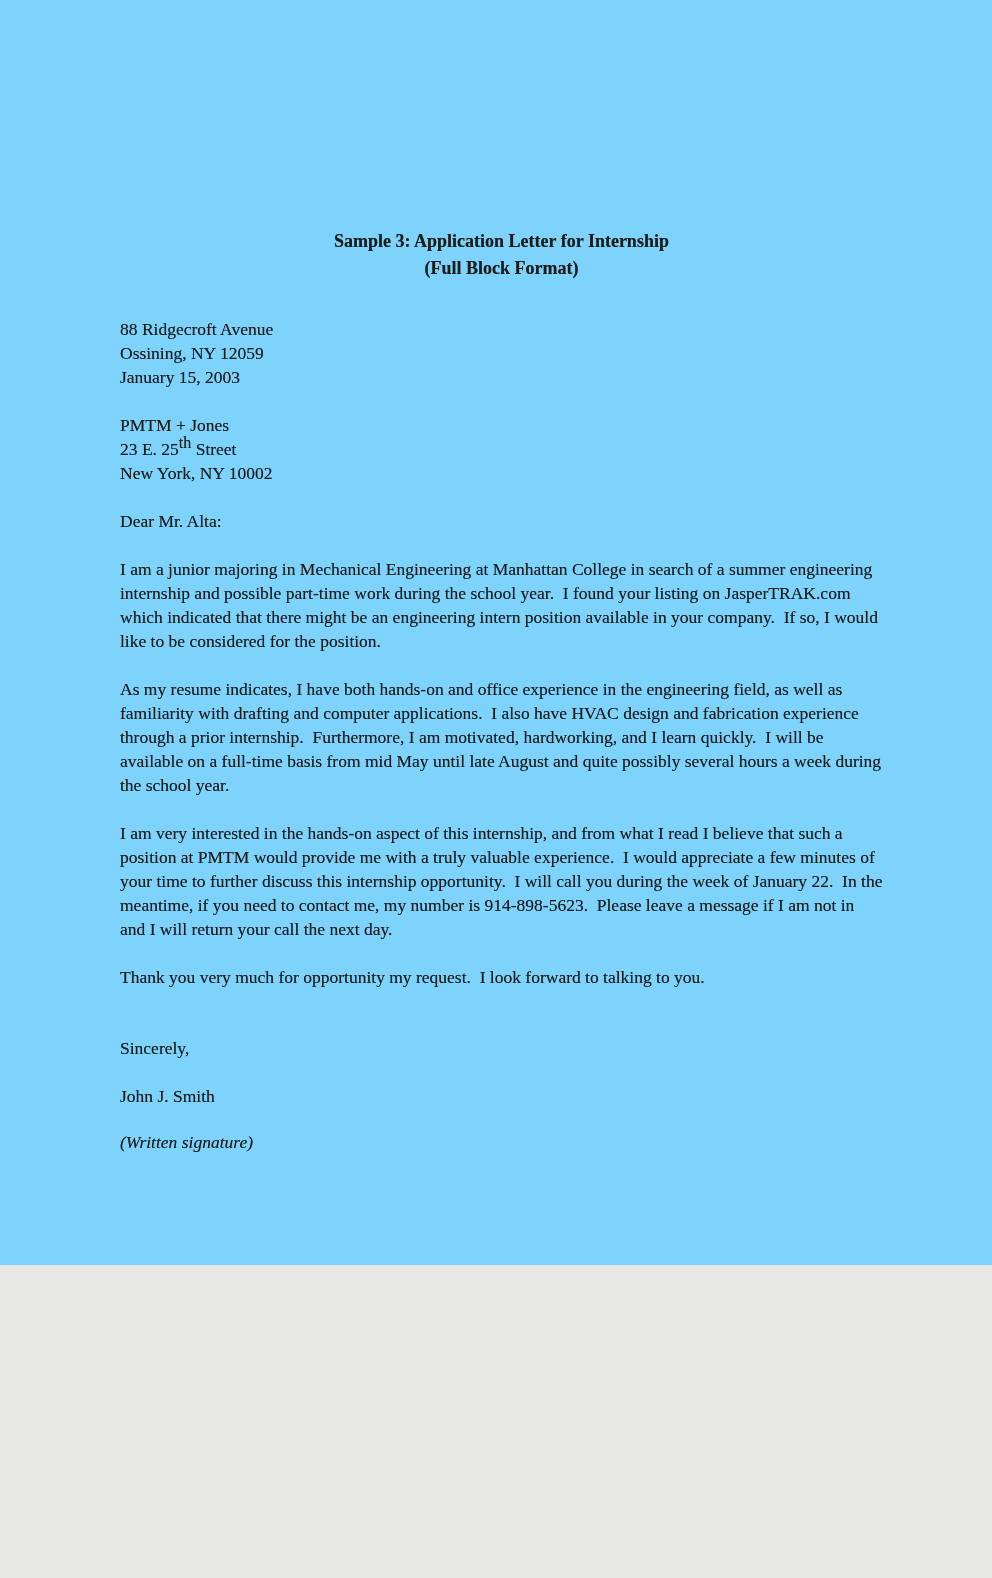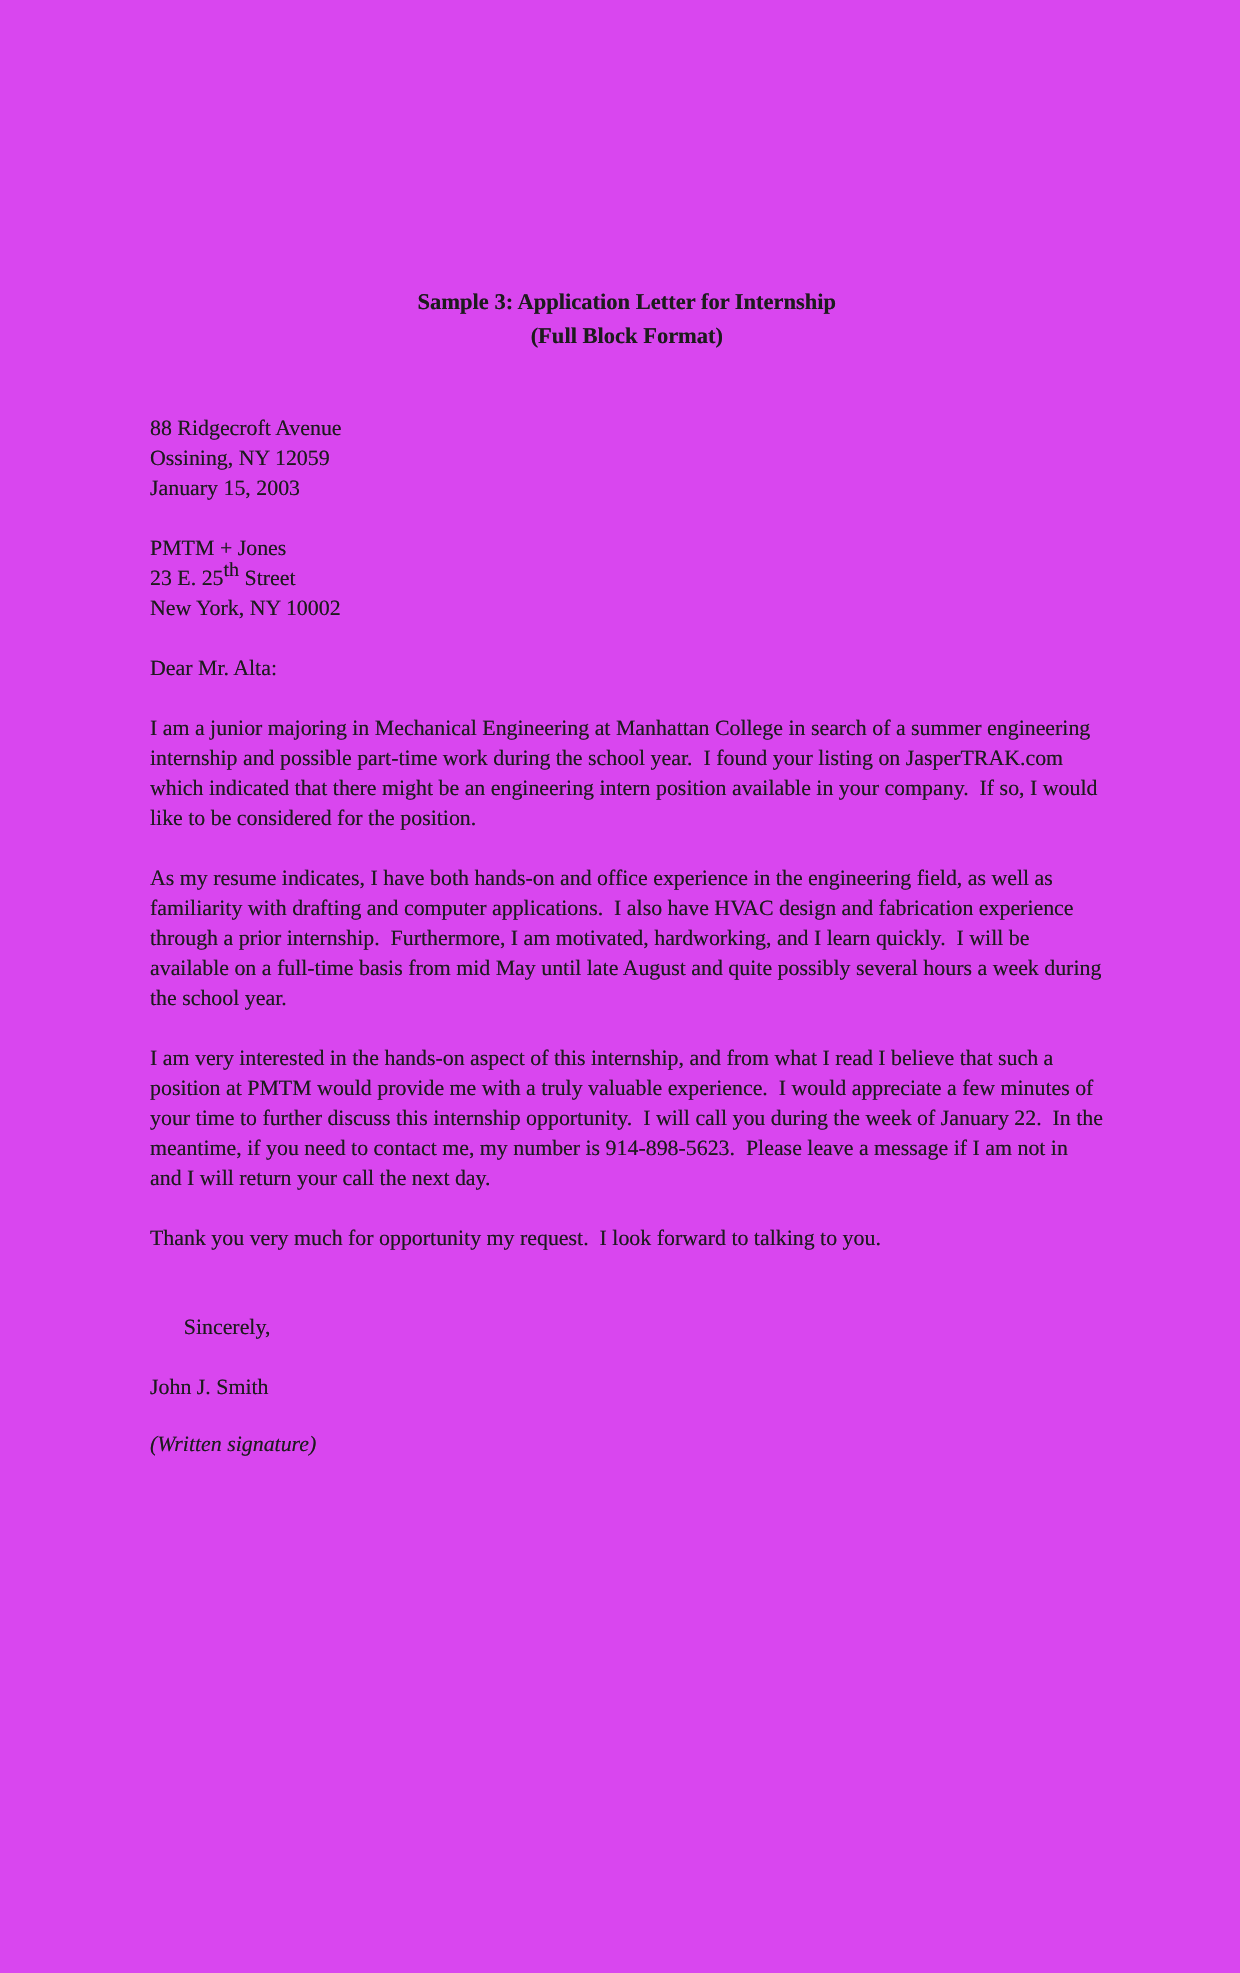--- a/index.html
+++ b/index.html
@@ -6,54 +6,53 @@
     margin: 0;
     padding: 0;
   }
   body {
     background: #e7e7e6;
     font-family: "Liberation Serif", "DejaVu Serif", serif;
   }
   .page {
     position: relative;
     width: 992px;
-    height: 1578px;
-    background: #d946ef;
+    height: 1265px;
+    background: #7dd3fc;
     color: #1c1c1c;
     overflow: hidden;
   }
   .letter {
     padding: 228px 95px 0 120px;
     font-size: 17.5px;
     line-height: 24px;
     text-shadow: 0 0 0.5px rgba(20,20,20,0.55);
   }
   .title-block {
     text-align: center;
     font-weight: bold;
     font-size: 18px;
     line-height: 27px;
     margin: 0 0 0 -14px;
   }
   .block {
     margin-top: 24px;
   }
   .sender-block {
-    margin-top: 48px;
+    margin-top: 35px;
   }
   .line {
     white-space: pre-wrap;
   }
   p.para {
     margin: 24px 14px 0 0;
     white-space: pre-wrap;
   }
   .valediction {
     margin-top: 47px;
-    margin-left: 27px;
   }
   .signature-note {
     font-style: italic;
     margin-top: 22px;
   }
   .signature-name {
     margin-top: 24px;
   }
   sup.ord {
     font-size: 16px;

